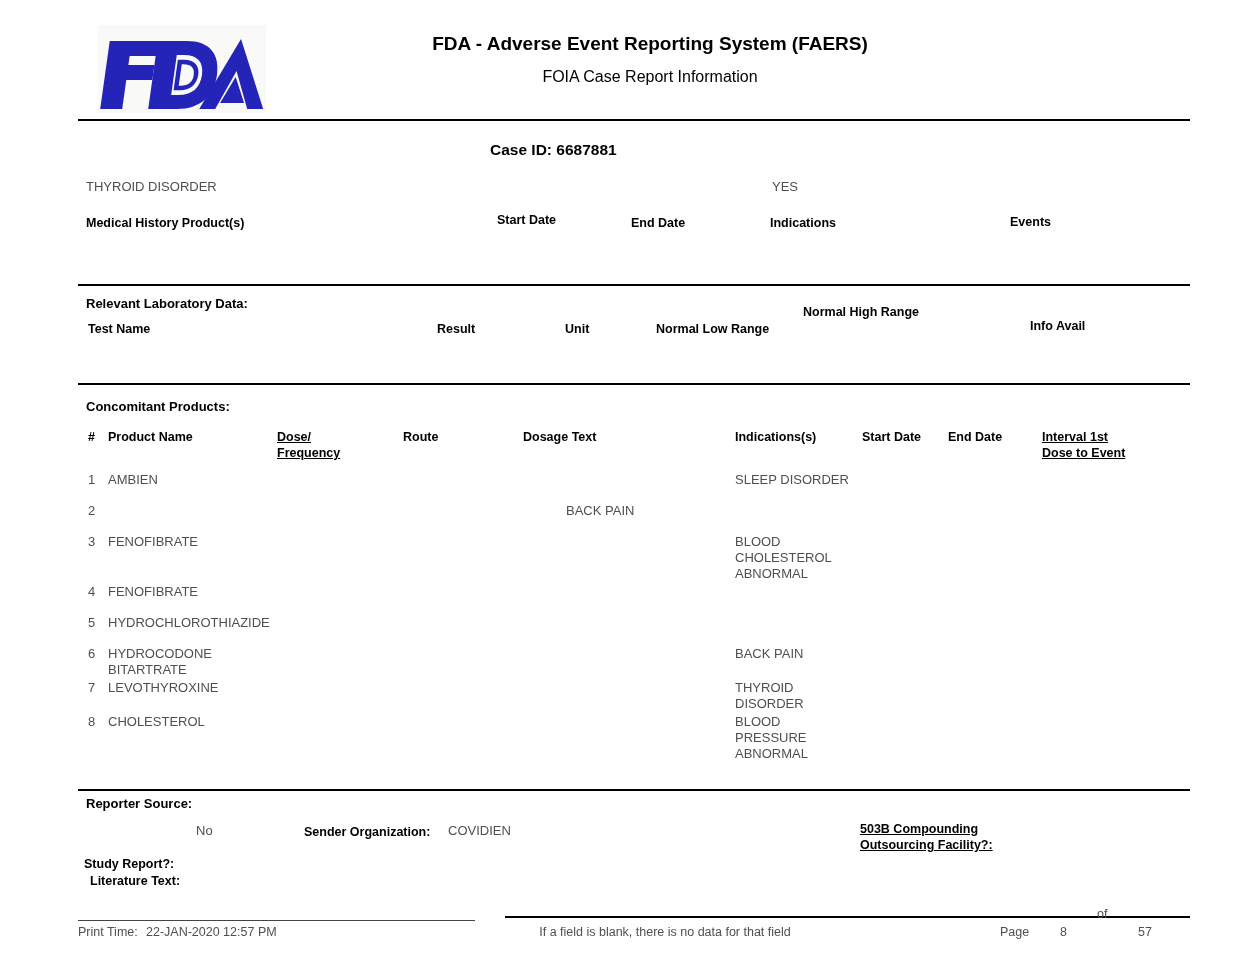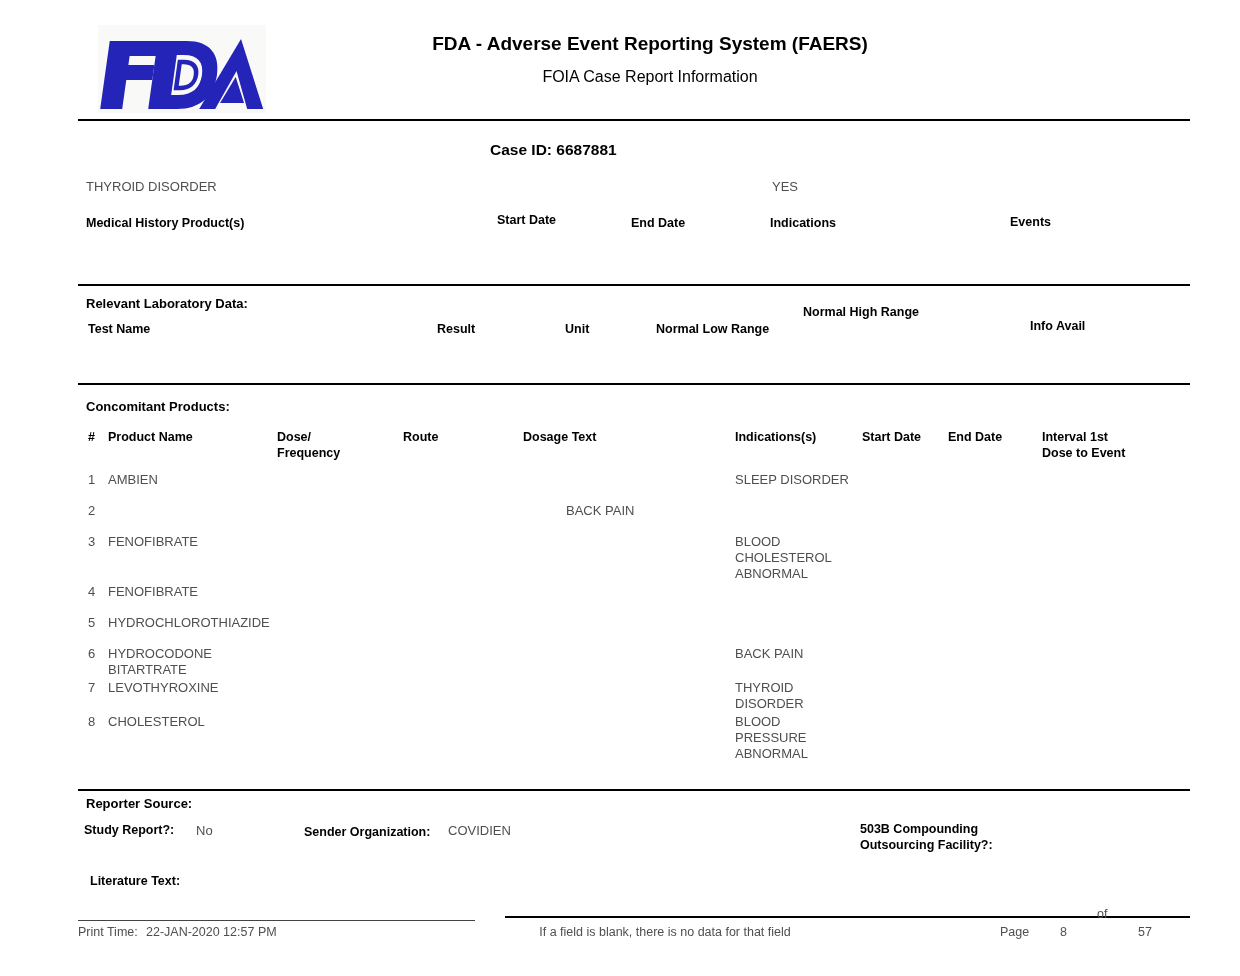--- a/index.html
+++ b/index.html
@@ -9,21 +9,21 @@
     width: 1240px;
     height: 976px;
     background: #ffffff;
     font-family: "Liberation Sans", sans-serif;
     overflow: hidden;
   }
   .abs { position: absolute; }
   .blabel { font-weight: bold; color: #000000; font-size: 12.5px; line-height: 16px; }
   .value  { font-weight: normal; color: #4f4f4f; font-size: 13px; line-height: 16px; }
   .sect   { font-weight: bold; color: #000000; font-size: 13px; }
-  .prewrap { white-space: pre-line; }
+  .prewrap { white-space: pre-line; text-decoration: underline; }
   .hline { position: absolute; left: 78px; width: 1112px; background: #000000; }
 
   
   .logo-box { left: 98px; top: 25px; width: 168px; height: 88px; background: #f9f9f7; }
   .title-wrap { left: 90px; top: 0; width: 1120px; text-align: center; }
   .doc-title { margin-top: 33px; font-size: 19px; font-weight: bold; color: #000; }
   .doc-subtitle { margin-top: 13px; font-size: 16px; font-weight: normal; color: #000; }
   .case-id { left: 490px; top: 141px; font-size: 15.5px; font-weight: bold; color: #000; }
 
   
@@ -196,21 +196,21 @@
       <div class="col-indications">BLOOD PRESSURE ABNORMAL</div>
       <div class="col-start"></div>
       <div class="col-end"></div>
       <div class="col-interval"></div>
     </div>
   </div>
 
   <div class="hline" style="top:789px; height:2px;"></div>
 
   <div class="abs sect" style="left:86px; top:796px;">Reporter Source:</div>
-  <div class="abs blabel" style="left:84px; top:822px;text-align:center;">Study Report?:</div>
+  <div class="abs blabel" style="left:84px; top:856px;text-align:center;">Study Report?:</div>
   <div class="abs value" style="left:196px; top:823px;">No</div>
   <div class="abs blabel" style="left:304px; top:824px;">Sender Organization:</div>
   <div class="abs value" style="left:448px; top:823px;">COVIDIEN</div>
   <div class="abs blabel prewrap" style="left:860px; top:821px;">503B Compounding
 Outsourcing Facility?:</div>
   <div class="abs blabel" style="left:90px; top:873px;">Literature Text:</div>
 
   <div class="abs" style="left:78px; top:920px; width:397px; height:1px; background:#444;"></div>
   <div class="abs" style="left:505px; top:916px; width:685px; height:2px; background:#000;"></div>
 

